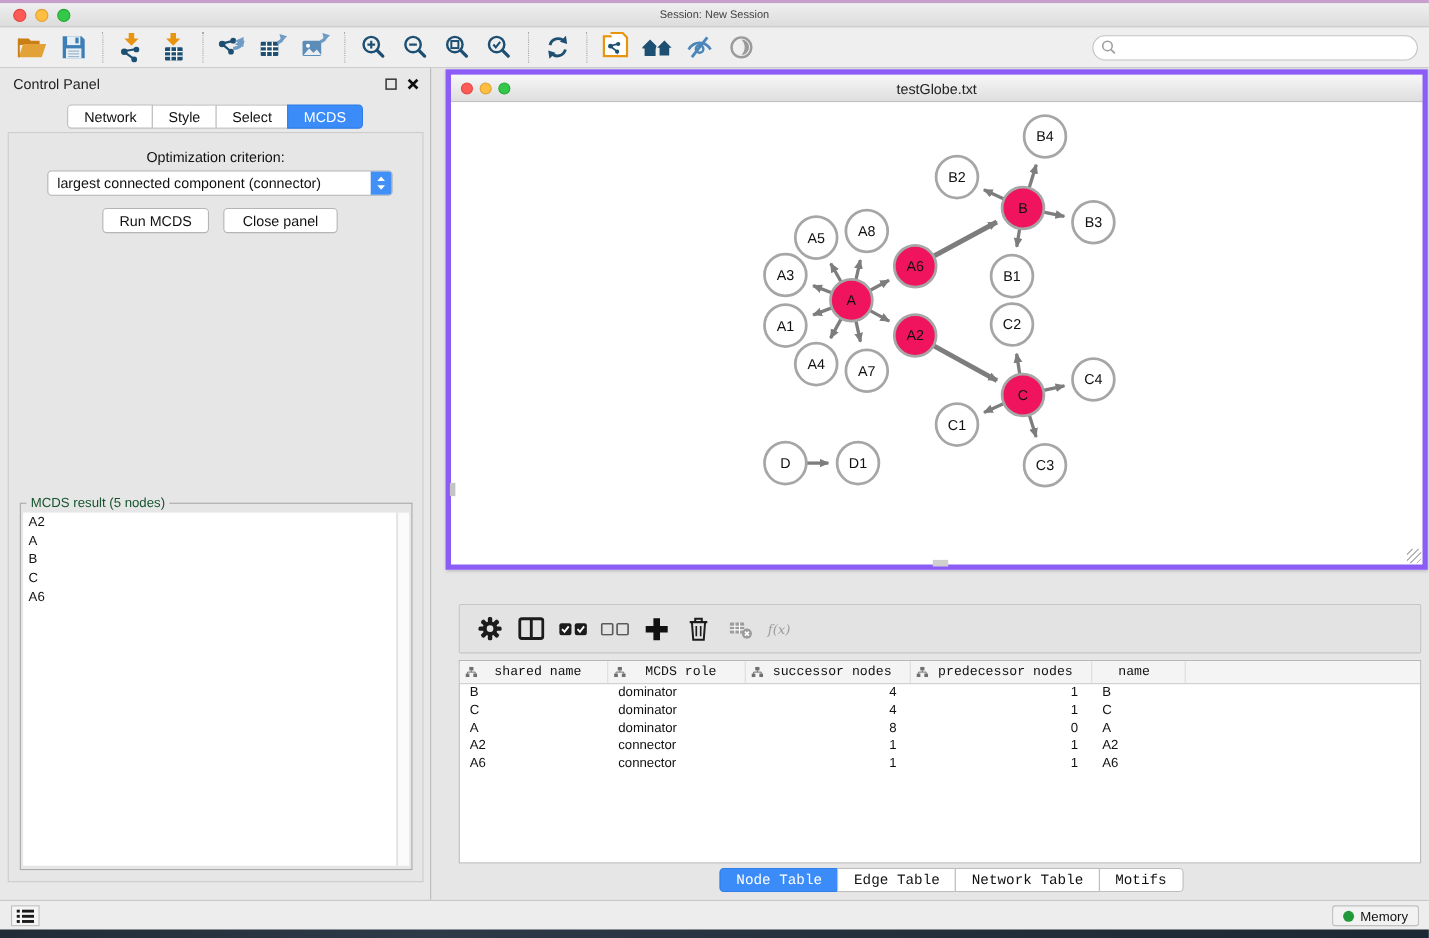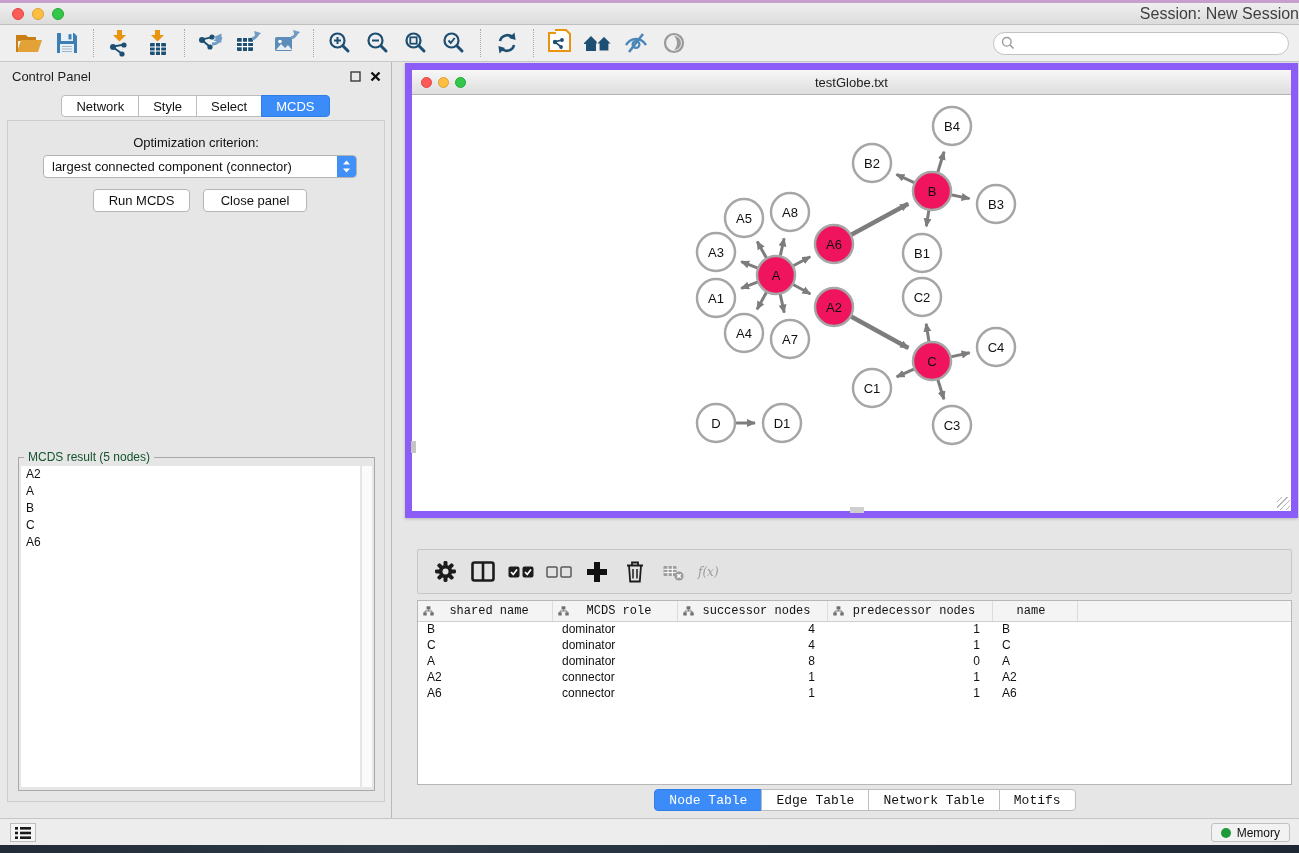--- a/index.html
+++ b/index.html
@@ -10,21 +10,21 @@
   
   #top-strip { position:absolute; left:0; top:0; width:100%; height:3px; background:#c79fcb; }
   #titlebar { position:absolute; left:0; top:3px; width:100%; height:22px;
     background:linear-gradient(#efefef,#dcdcdc); border-bottom:1px solid #bfbfbf;
     display:flex; align-items:center; }
   .traffic { display:flex; gap:8px; margin-left:12px; }
   .tl { width:12px; height:12px; border-radius:50%; }
   .tl.red { background:#fc5b57; border:1px solid #e14640; }
   .tl.yellow { background:#fdbe41; border:1px solid #e0a032; }
   .tl.green { background:#34c84a; border:1px solid #23a834; }
-  #titlebar .title { position:absolute; left:0; right:0; text-align:right; font-size:16px; color:#3f3f3f; }
+  #titlebar .title { position:absolute; left:0; right:0; text-align:center; font-size:10px; color:#3f3f3f; }
 
   
   #toolbar { position:absolute; left:0; top:25px; width:100%; height:37px; background:#efefef;
     border-bottom:1px solid #c9c9c9; display:flex; align-items:center; padding:0 10px; }
   .tb { width:30px; height:28px; display:flex; align-items:center; justify-content:center; margin:0 4px; cursor:default; }
   .sep { width:1px; height:28px; margin:0 7px; border-left:1px dotted #a9a9a9; }
   #search-wrap { margin-left:auto; width:296px; height:23px; background:#fff; border:1px solid #c2c2c2;
     border-radius:12px; display:flex; align-items:center; padding-left:7px; }
   #search-wrap input { border:none; outline:none; flex:1; height:18px; font-size:12px; background:transparent; }
 
@@ -54,21 +54,21 @@
   #run-btn { top:68px; left:85px; width:97px; }
   #close-btn { top:68px; left:195px; width:104px; }
   #mcds-box { position:absolute; left:10px; top:336px; width:357px; height:334px; border:1px solid #a9a9a9; }
   #mcds-legend { position:absolute; top:-8px; left:5px; background:#e6e6e6; padding:0 4px; font-size:12px; color:#14532d; }
   #mcds-list { position:absolute; left:2px; top:8px; right:14px; bottom:3px; background:#fff; font-size:12px; }
   #mcds-list .item { padding:1px 0 1px 5px; line-height:15px; color:#111; }
   #mcds-scroll { position:absolute; right:2px; top:8px; bottom:3px; width:11px; background:#fbfbfb; border-left:1px solid #e3e3e3; }
 
   
   #network-window { position:absolute; left:405px; top:1px; width:893px; height:455px; background:#fff;
-    border:7px solid #8b5cf6; box-shadow:0 1px 3px rgba(0,0,0,.2); }
+    border:5px solid #8b5cf6; box-shadow:0 1px 3px rgba(0,0,0,.2); }
   #nw-titlebar { position:absolute; left:0; top:0; width:100%; height:25px;
     background:linear-gradient(#f7f7f7,#dedede); border-bottom:1px solid #b3b3b3; display:flex; align-items:center; }
   #nw-titlebar .traffic { margin-left:9px; gap:6px; }
   #nw-titlebar .tl { width:11px; height:11px; }
   #nw-titlebar .title { position:absolute; left:0; right:0; text-align:center; font-size:13px; color:#222; }
   #nw-canvas { position:absolute; left:0; top:25px; right:0; bottom:0; background:#fff; }
   #graph-svg { position:absolute; left:0; top:0; }
   .node-label { font-family:"Liberation Sans","DejaVu Sans",sans-serif; font-size:13px; fill:#111; }
   #grip { position:absolute; right:1px; bottom:1px; width:13px; height:13px;
     background:repeating-linear-gradient(135deg,transparent 0 3px,#b5b5b5 3px 4px); }

